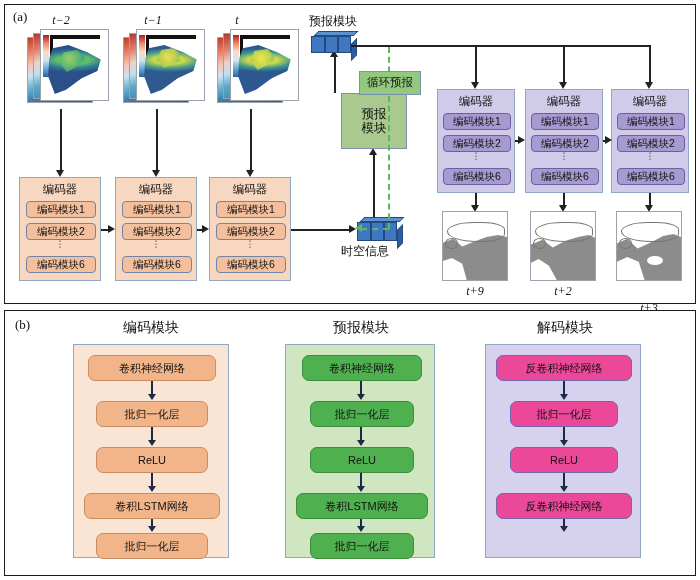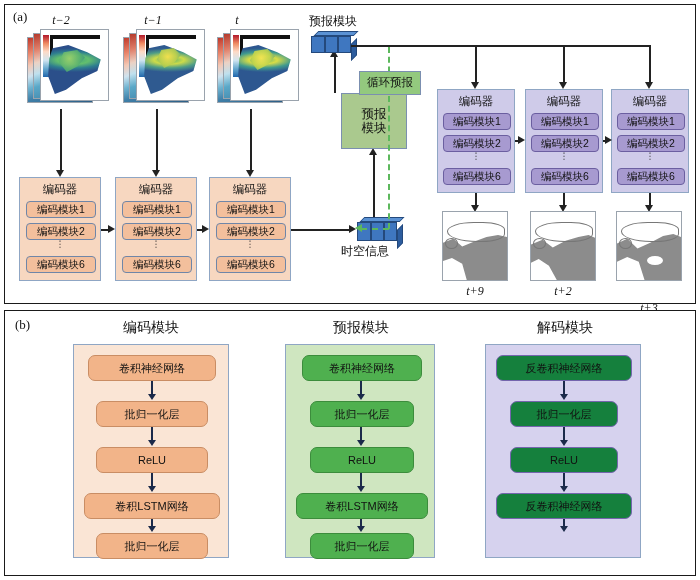--- a/index.html
+++ b/index.html
@@ -67,21 +67,21 @@
   .bmod-wrap{position:absolute;box-sizing:border-box;border:1.2px solid #8fa6c4;}
   .bmod-enc{background:#fae5d5;}
   .bmod-fc{background:#cfe6c0;}
   .bmod-dec{background:#d6d2ee;}
   .bnode{position:absolute;box-sizing:border-box;border-radius:7px;display:flex;
          align-items:center;justify-content:center;font-size:11px;
          font-family:"Liberation Sans","DejaVu Sans",sans-serif;color:#111;text-align:center;}
   .bnode-enc{background:#f2b489;border:1.2px solid #c98d64;}
   .bnode-fc{background:#56b martin;}
   .bnode-fc{background:#4fb04f;border:1.2px solid #3c8c3c;}
-  .bnode-dec{background:#15803d;border:1.2px solid #7465ad;}
+  .bnode-dec{background:#ec4899;border:1.2px solid #7465ad;}
   .bhead{position:absolute;text-align:center;font-size:14px;font-family:"Liberation Serif",serif;}
   .barw{position:absolute;width:0;height:0;border-left:4px solid transparent;
         border-right:4px solid transparent;border-top:6px solid #1b2a4a;}
   .bstem{position:absolute;width:2.2px;background:#1b2a4a;}
 </style>
 </head>
 <body>
 
 <div id="root">
 

